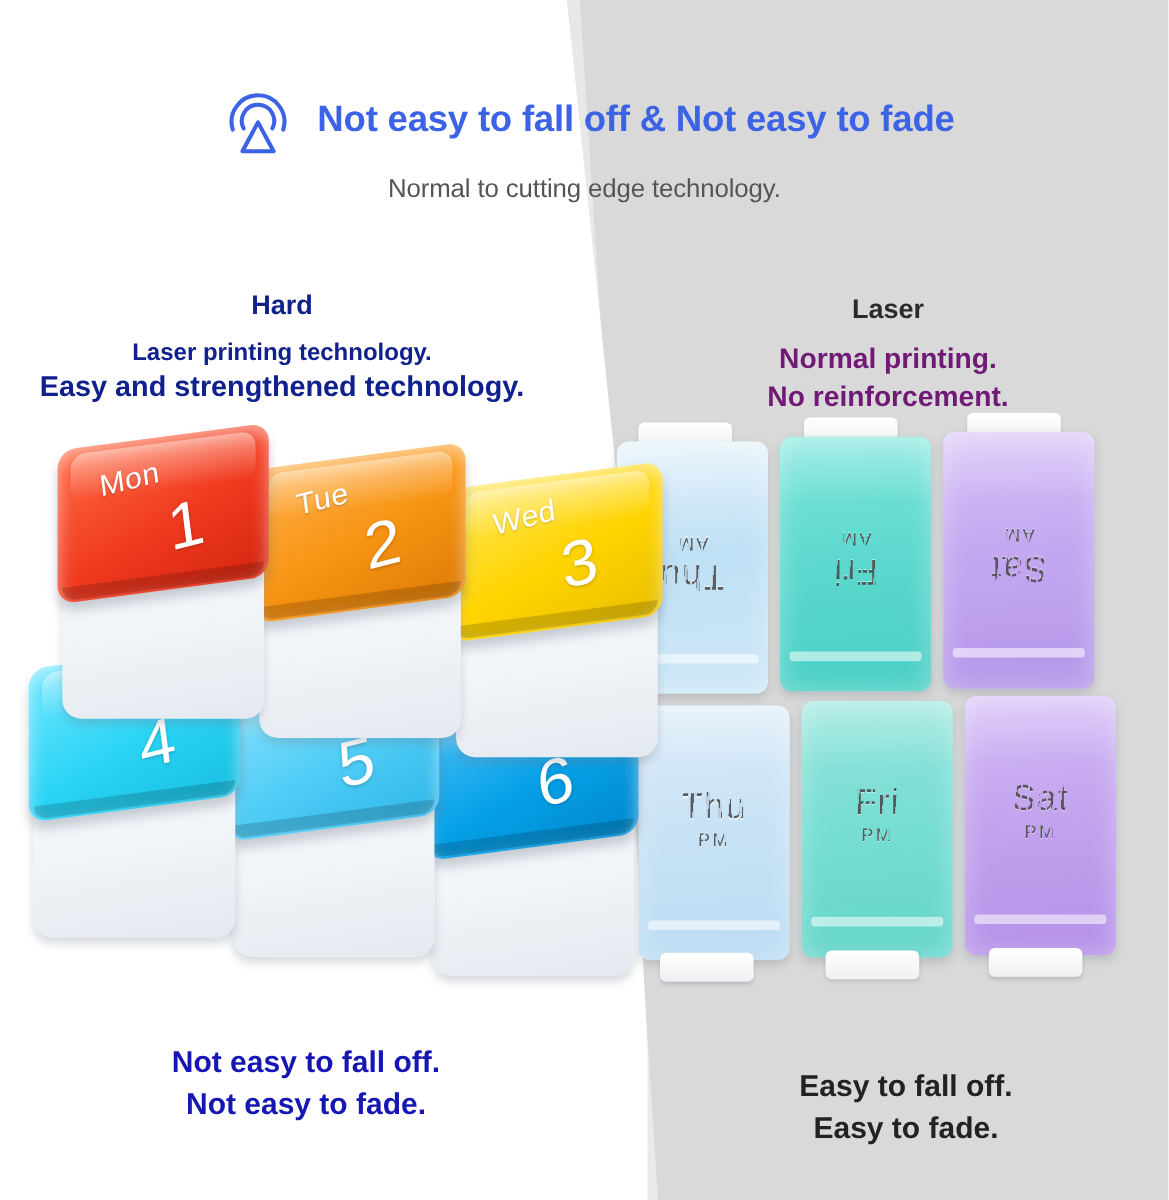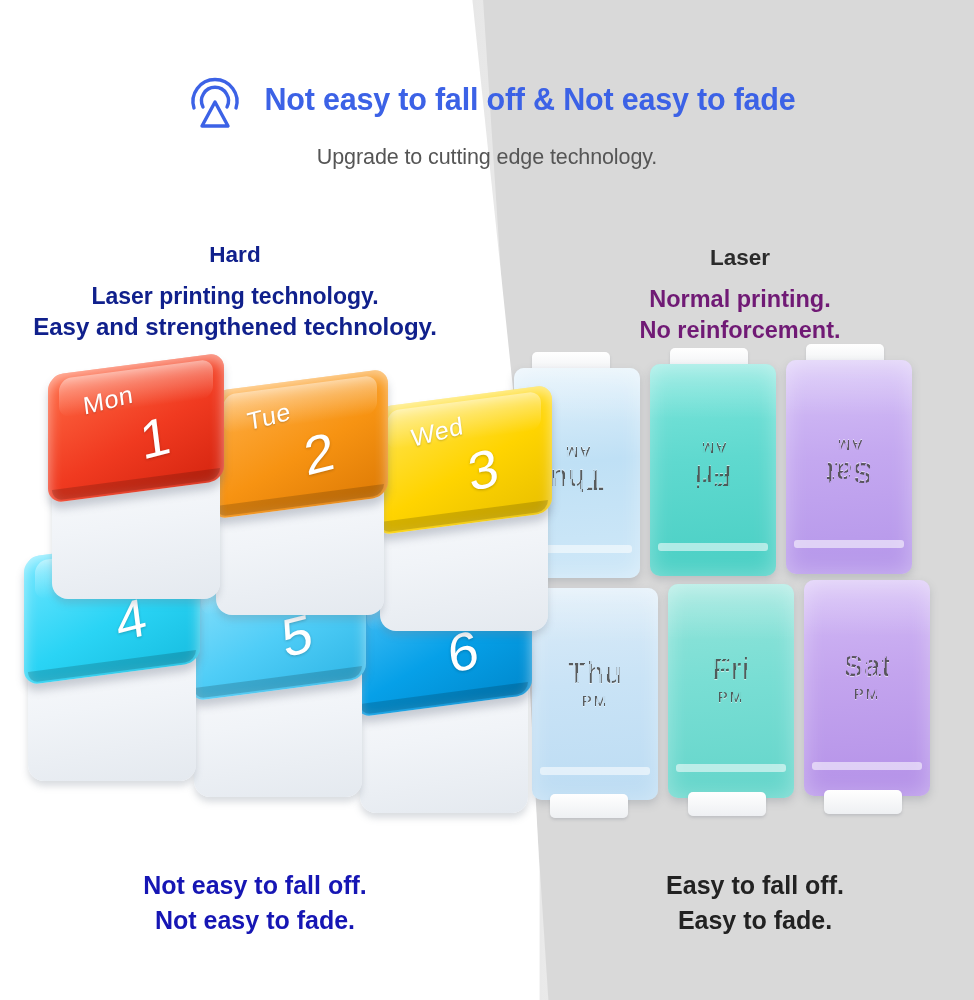--- a/index.html
+++ b/index.html
@@ -76,32 +76,32 @@
   .col-head.others { top: 243px; left: 540px; width: 400px; }
 
   .col-title { font-size: 22.5px; font-weight: bold; }
   .col-title.ours  { color: #10208c; }
   .col-title.others{ color: #2b2b2b; font-weight: 600; }
 
   .col-lines { margin-top: 11px; }
   .col-line { font-size: 24px; font-weight: bold; white-space: nowrap; }
   .col-line.ours   { color: #10208c; }
   .col-line.others { color: #701a75; }
-  .col-lines.ours .col-line:first-child { font-size: 23px; }
+  .col-lines.ours .col-line:first-child { font-size: 20px; }
   .col-lines.others .col-line { font-size: 23.5px; }
 
   
   .cap {
     position: absolute;
     text-align: center;
     z-index: 40;
     line-height: 1.38;
   }
   .cap.ours   { top: 868px; left: 20px;  width: 470px; text-align: center; }
-  .cap.others { top: 868px; left: 560px; width: 390px; }
+  .cap.others { top: 888px; left: 560px; width: 390px; }
   .cap-line { font-size: 25px; font-weight: bold; white-space: nowrap; }
   .cap.ours   .cap-line { color: #1616b4; }
   .cap.others .cap-line { color: #222222; }
 
   
   .photo {
     position: absolute;
     top: 350px; left: 0; width: 974px; height: 520px;
     z-index: 20;
   }
@@ -204,21 +204,21 @@
     <div class="title-row">
       <span class="laser-icon">
         <svg viewBox="0 0 62 66" width="62" height="66" aria-hidden="true">
           <path d="M10 42 A22 22 0 1 1 52 42" fill="none" stroke="#3c62e6" stroke-width="3.4" stroke-linecap="round"></path>
           <path d="M19 41 A13.5 13.5 0 1 1 43 41" fill="none" stroke="#3c62e6" stroke-width="3.4" stroke-linecap="round"></path>
           <path d="M31 36 L44 60 L18 60 Z" fill="none" stroke="#3c62e6" stroke-width="3.4" stroke-linejoin="round"></path>
         </svg>
       </span>
       <span class="headline">Not easy to fall off &amp; Not easy to fade</span>
     </div>
-    <div class="subhead">Upgrade to cutting edge technology.</div>
+    <div class="subhead">Normal to cutting edge technology.</div>
   </div>
 
   <div class="col-head ours">
     <div class="col-title ours">Hard</div>
     <div class="col-lines ours">
       <div class="col-line ours">Laser printing technology.</div>
       <div class="col-line ours">Easy and strengthened technology.</div>
     </div>
   </div>
 

